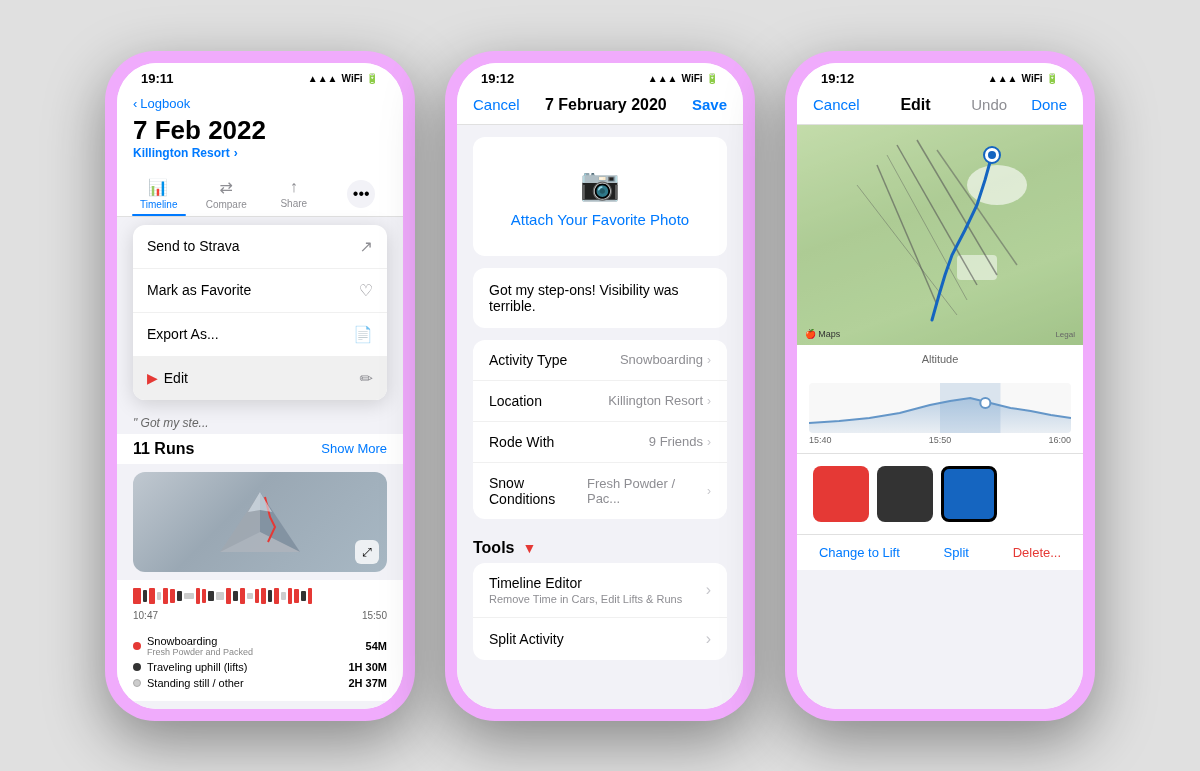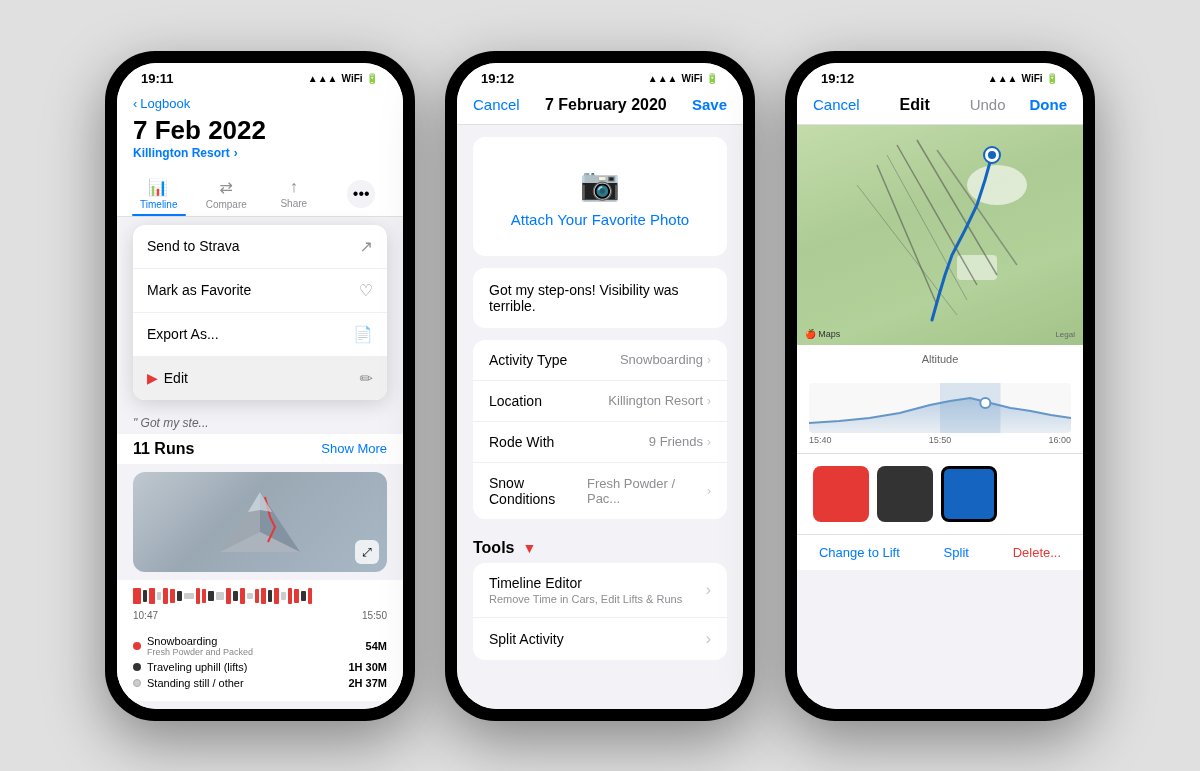--- a/index.html
+++ b/index.html
@@ -17,21 +17,21 @@
       background: #e0e0e0;
       display: flex;
       justify-content: center;
       align-items: center;
       gap: 30px;
       padding: 20px;
     }
 
     
     .phone {
-      background: #000000;
+      background: #f0abfc;
       border-radius: 50px;
       padding: 12px;
       box-shadow: 0 20px 60px rgba(0,0,0,0.4);
       position: relative;
       width: 310px;
       height: 670px;
     }
     .phone-screen {
       background: #fff;
       border-radius: 40px;
@@ -328,21 +328,21 @@
       display: flex;
       justify-content: space-between;
       align-items: center;
       padding: 6px 16px 10px;
       border-bottom: 1px solid #e0e0e0;
     }
     .p3-cancel { color: #007aff; font-size: 15px; }
     .p3-title { font-size: 16px; font-weight: 600; }
     .p3-nav-right { display: flex; gap: 12px; align-items: center; }
     .p3-undo { color: #8e8e93; font-size: 15px; }
-    .p3-done { color: #007aff; font-size: 15px; font-weight: 700; padding-left: 12px; }
+    .p3-done { color: #007aff; font-size: 15px; font-weight: 400; padding-left: 12px; }
 
     .p3-map {
       background: #b8d4a0;
       flex: 0 0 220px;
       position: relative;
       overflow: hidden;
     }
     .p3-map-bg {
       position: absolute;
       inset: 0;

